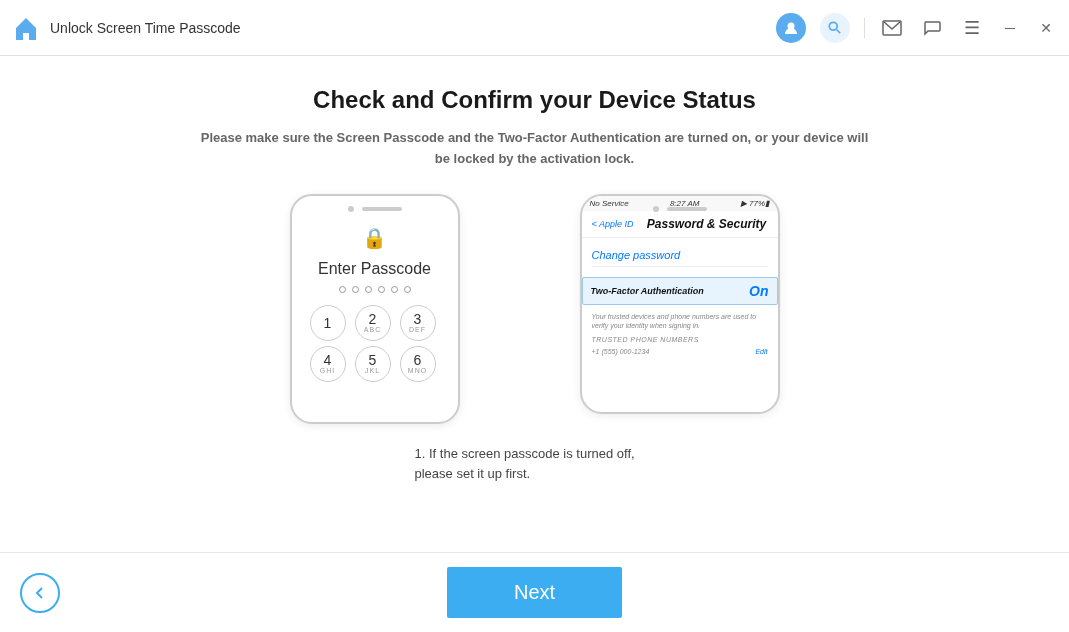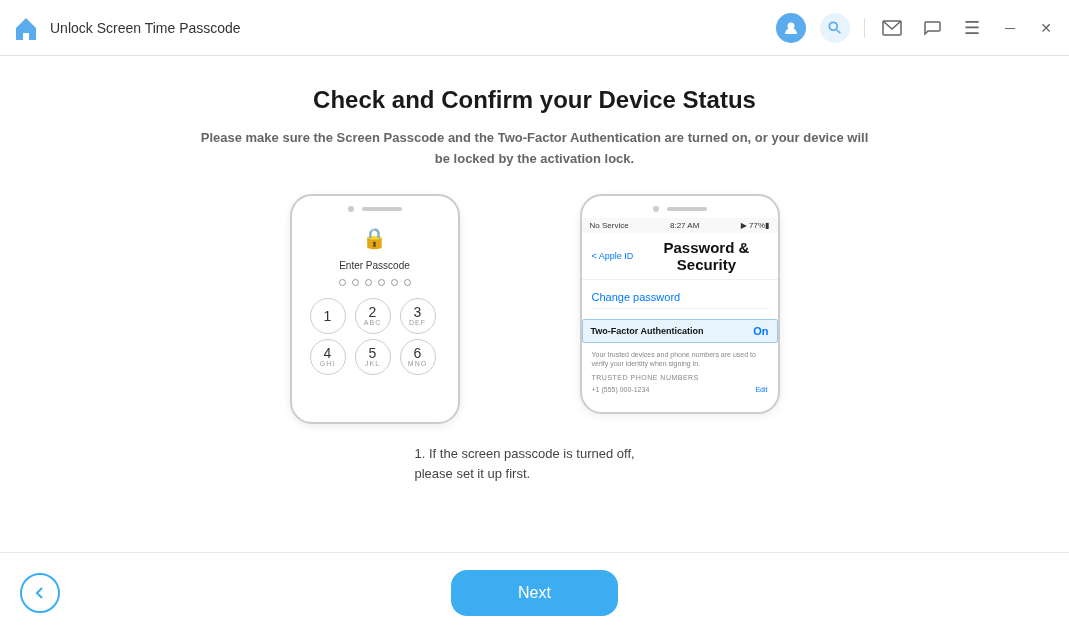--- a/index.html
+++ b/index.html
@@ -41,21 +41,21 @@
     .phone-speaker {
       position: absolute; top: 10px; left: 50%; transform: translateX(-50%);
       display: flex; align-items: center; gap: 8px;
     }
     .phone-dot { width: 6px; height: 6px; border-radius: 50%; background: #ccc; }
     .phone-bar { width: 40px; height: 4px; background: #ccc; border-radius: 2px; }
 
     
     .phone1-content { padding: 30px 15px 10px; display: flex; flex-direction: column; align-items: center; }
     .lock-icon { font-size: 20px; color: #555; margin-bottom: 10px; }
-    .enter-passcode-text { font-size: 10px; color: #333; margin-bottom: 8px; }
+    .enter-passcode-text { font-size: 16px; color: #333; margin-bottom: 8px; }
     .passcode-dots { display: flex; gap: 6px; margin-bottom: 12px; }
     .p-dot { width: 7px; height: 7px; border-radius: 50%; border: 1.5px solid #999; }
     .numpad { display: grid; grid-template-columns: repeat(3, 1fr); gap: 5px; width: 130px; }
     .num-btn {
       width: 36px; height: 36px; border-radius: 50%; border: 1px solid #ccc;
       display: flex; flex-direction: column; align-items: center; justify-content: center;
       font-size: 14px; font-weight: 500; color: #333; line-height: 1;
     }
     .num-sub { font-size: 7px; color: #999; letter-spacing: 1px; }
 
@@ -63,50 +63,50 @@
     .phone2 { width: 200px; height: 220px; }
     .phone2-status {
       background: #f8f8f8; padding: 3px 8px; display: flex;
       justify-content: space-between; align-items: center; font-size: 8px; color: #333;
     }
     .settings-header {
       padding: 6px 10px; border-bottom: 1px solid #eee;
       display: flex; align-items: center; gap: 12px;
     }
     .back-btn { color: #007aff; font-size: 9px; }
-    .settings-title { font-size: 15px; font-weight: 600; text-align: center; flex: 1; color: #111; }
+    .settings-title { font-size: 12px; font-weight: 600; text-align: center; flex: 1; color: #111; }
     .settings-section { padding: 6px 10px; }
     .settings-item {
       padding: 5px 0; border-bottom: 1px solid #eee; font-size: 11px; color: #007aff;
     }
     .two-factor-row {
       display: flex; align-items: center; justify-content: space-between;
       background: #e8f4fd; border: 1px solid #a0c8ef; padding: 5px 8px;
       margin: 4px 0; border-radius: 2px;
     }
     .two-factor-label { font-size: 9px; font-weight: 600; color: #111; }
-    .two-factor-on { font-size: 11px; color: #007aff; font-weight: 600; }
+    .two-factor-on { font-size: 14px; color: #007aff; font-weight: 600; }
     .small-text-row { font-size: 7px; color: #888; padding: 3px 10px; line-height: 1.4; }
     .trusted-label { font-size: 7px; color: #888; padding: 2px 10px; text-transform: uppercase; letter-spacing: 0.5px; }
     .edit-row { display: flex; justify-content: space-between; padding: 3px 10px; font-size: 7px; color: #888; }
     .edit-link { color: #007aff; }
 
     
     .desc-area { display: flex; justify-content: center; gap: 120px; width: 100%; padding: 0 40px; }
     .desc-item { max-width: 240px; }
     .desc-text { font-size: 13px; color: #444; line-height: 1.6; }
 
     
     .bottom-bar {
       height: 80px; display: flex; align-items: center; justify-content: center;
       border-top: 1px solid #e8e8e8; flex-shrink: 0; position: relative;
     }
     .next-btn {
-      background: #3dadf2; color: #fff; border: none; border-radius: 16px;
-      padding: 14px 67px; font-size: 16px; cursor: pointer; font-weight: 400;
+      background: #3dadf2; color: #fff; border: none; border-radius: 2px;
+      padding: 14px 67px; font-size: 20px; cursor: pointer; font-weight: 400;
     }
     .back-circle-btn {
       position: absolute; left: 20px; width: 40px; height: 40px; border-radius: 50%;
       border: 2px solid #3dadf2; display: flex; align-items: center; justify-content: center;
       cursor: pointer; color: #3dadf2; font-size: 16px;
     }
   </style>
 </head>
 <body>
 
@@ -201,21 +201,21 @@
         </div>
       </div>
     </div>
 
     <div class="phone-container">
       <div class="phone phone2">
         <div class="phone-speaker">
           <div class="phone-dot"></div>
           <div class="phone-bar"></div>
         </div>
-        <div style="margin-top:22px;">
+        <div style="font-style:italic;">
           <div class="phone2-status">
             <span>No Service</span>
             <span>8:27 AM</span>
             <span>▶ 77%▮</span>
           </div>
           <div class="settings-header">
             <span class="back-btn">&lt; Apple ID</span>
             <span class="settings-title">Password &amp; Security</span>
           </div>
           <div class="settings-section">

